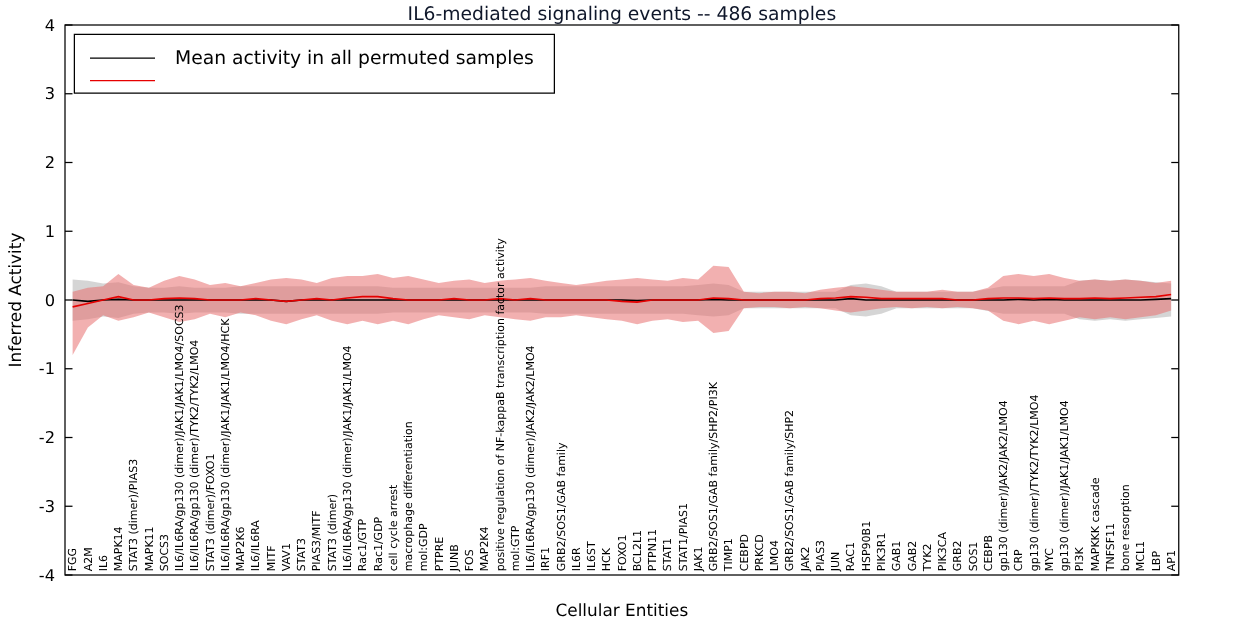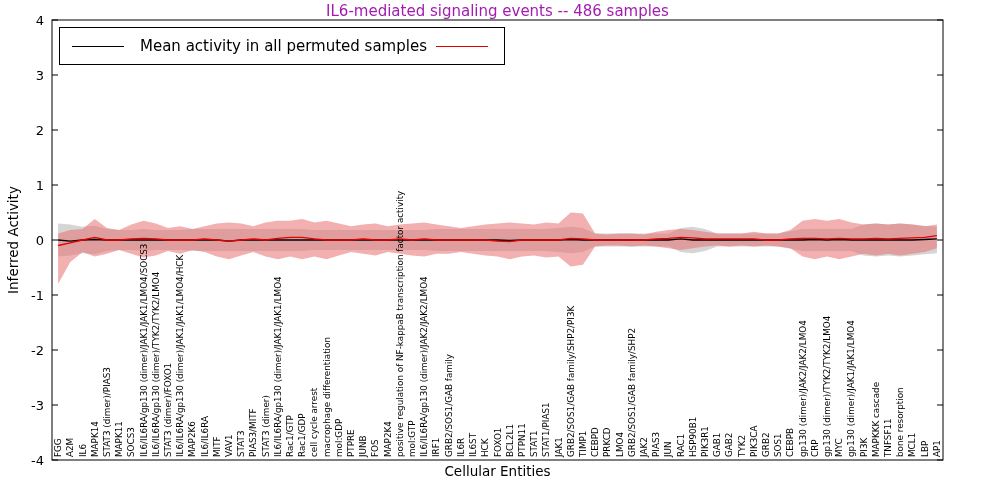--- a/index.html
+++ b/index.html
@@ -2,35 +2,35 @@
 <html><head>
 <meta charset="utf-8">
 <style>
   * { margin: 0; padding: 0; box-sizing: border-box; }
   html, body { width: 1000px; height: 500px; background: #ffffff; overflow: hidden; }
   body { font-family: "DejaVu Sans", sans-serif; color: #000; }
   .figure { position: relative; width: 1000px; height: 500px; background: #fff; }
   .plot-svg { position: absolute; left: 0; top: 0; width: 1000px; height: 500px; }
   .title {
     position: absolute; left: 52px; top: 2px; width: 891px;
-    text-align: center; font-size: 15px; color: #a21caf; z-index: 3;
+    text-align: center; font-size: 15px; color: #0f172a; z-index: 3;
   }
   .ylabel {
     position: absolute; left: 13px; top: 240px; white-space: nowrap;
     transform: translate(-50%, -50%) rotate(-90deg);
     font-size: 13.5px; z-index: 3;
   }
   .xlabel {
-    position: absolute; left: 52px; top: 463px; width: 891px;
+    position: absolute; left: 52px; top: 481px; width: 891px;
     text-align: center; font-size: 13.5px; z-index: 3;
   }
   .legend {
     position: absolute; left: 59px; top: 27px; z-index: 4;
     background: #ffffff; border: 1px solid #000;
-    padding: 9px 16px 9px 12px; display: flex; gap: 9px;
+    padding: 9px 16px 9px 12px; display: flex; flex-direction: column; gap: 9px;
   }
   .legend-item { display: flex; align-items: center; gap: 16px; font-size: 15px; white-space: nowrap; }
   .legend-line { display: inline-block; width: 52px; height: 0; border-top: 1.7px solid #000; }
   svg text { fill: #000; font-family: "DejaVu Sans", sans-serif; }
 </style>
 </head>
 <body>
 
 <div class="figure">
 

